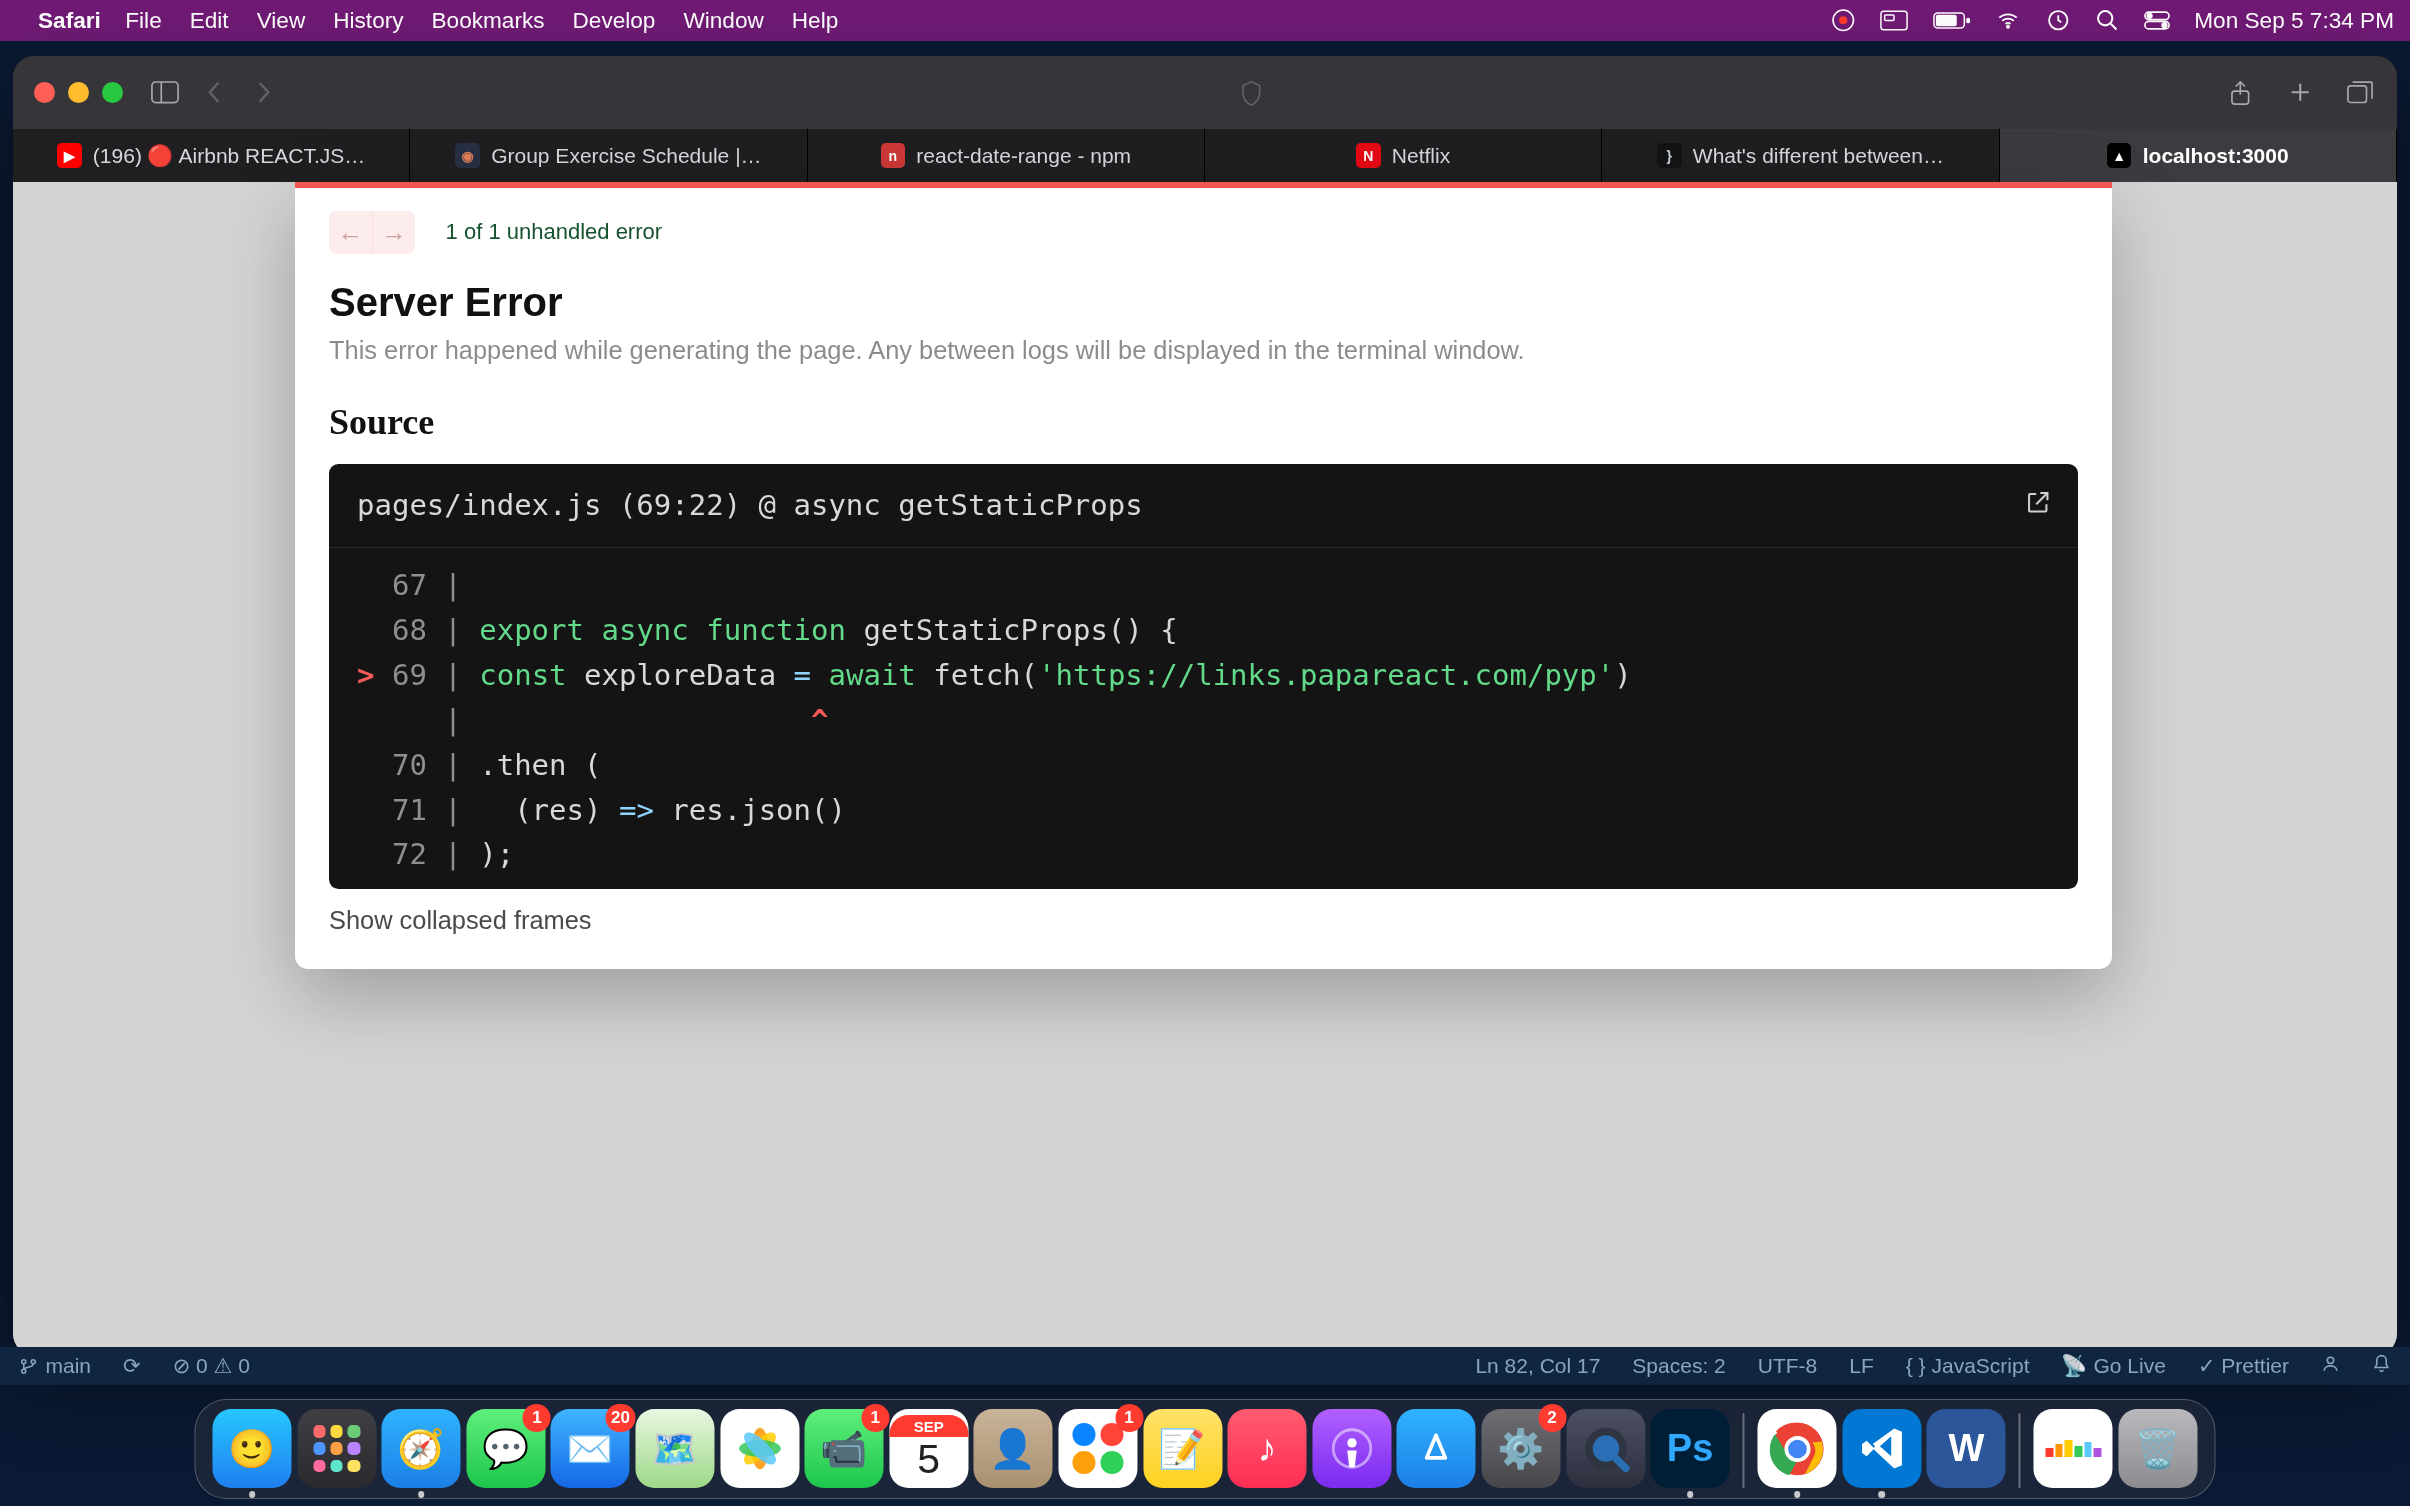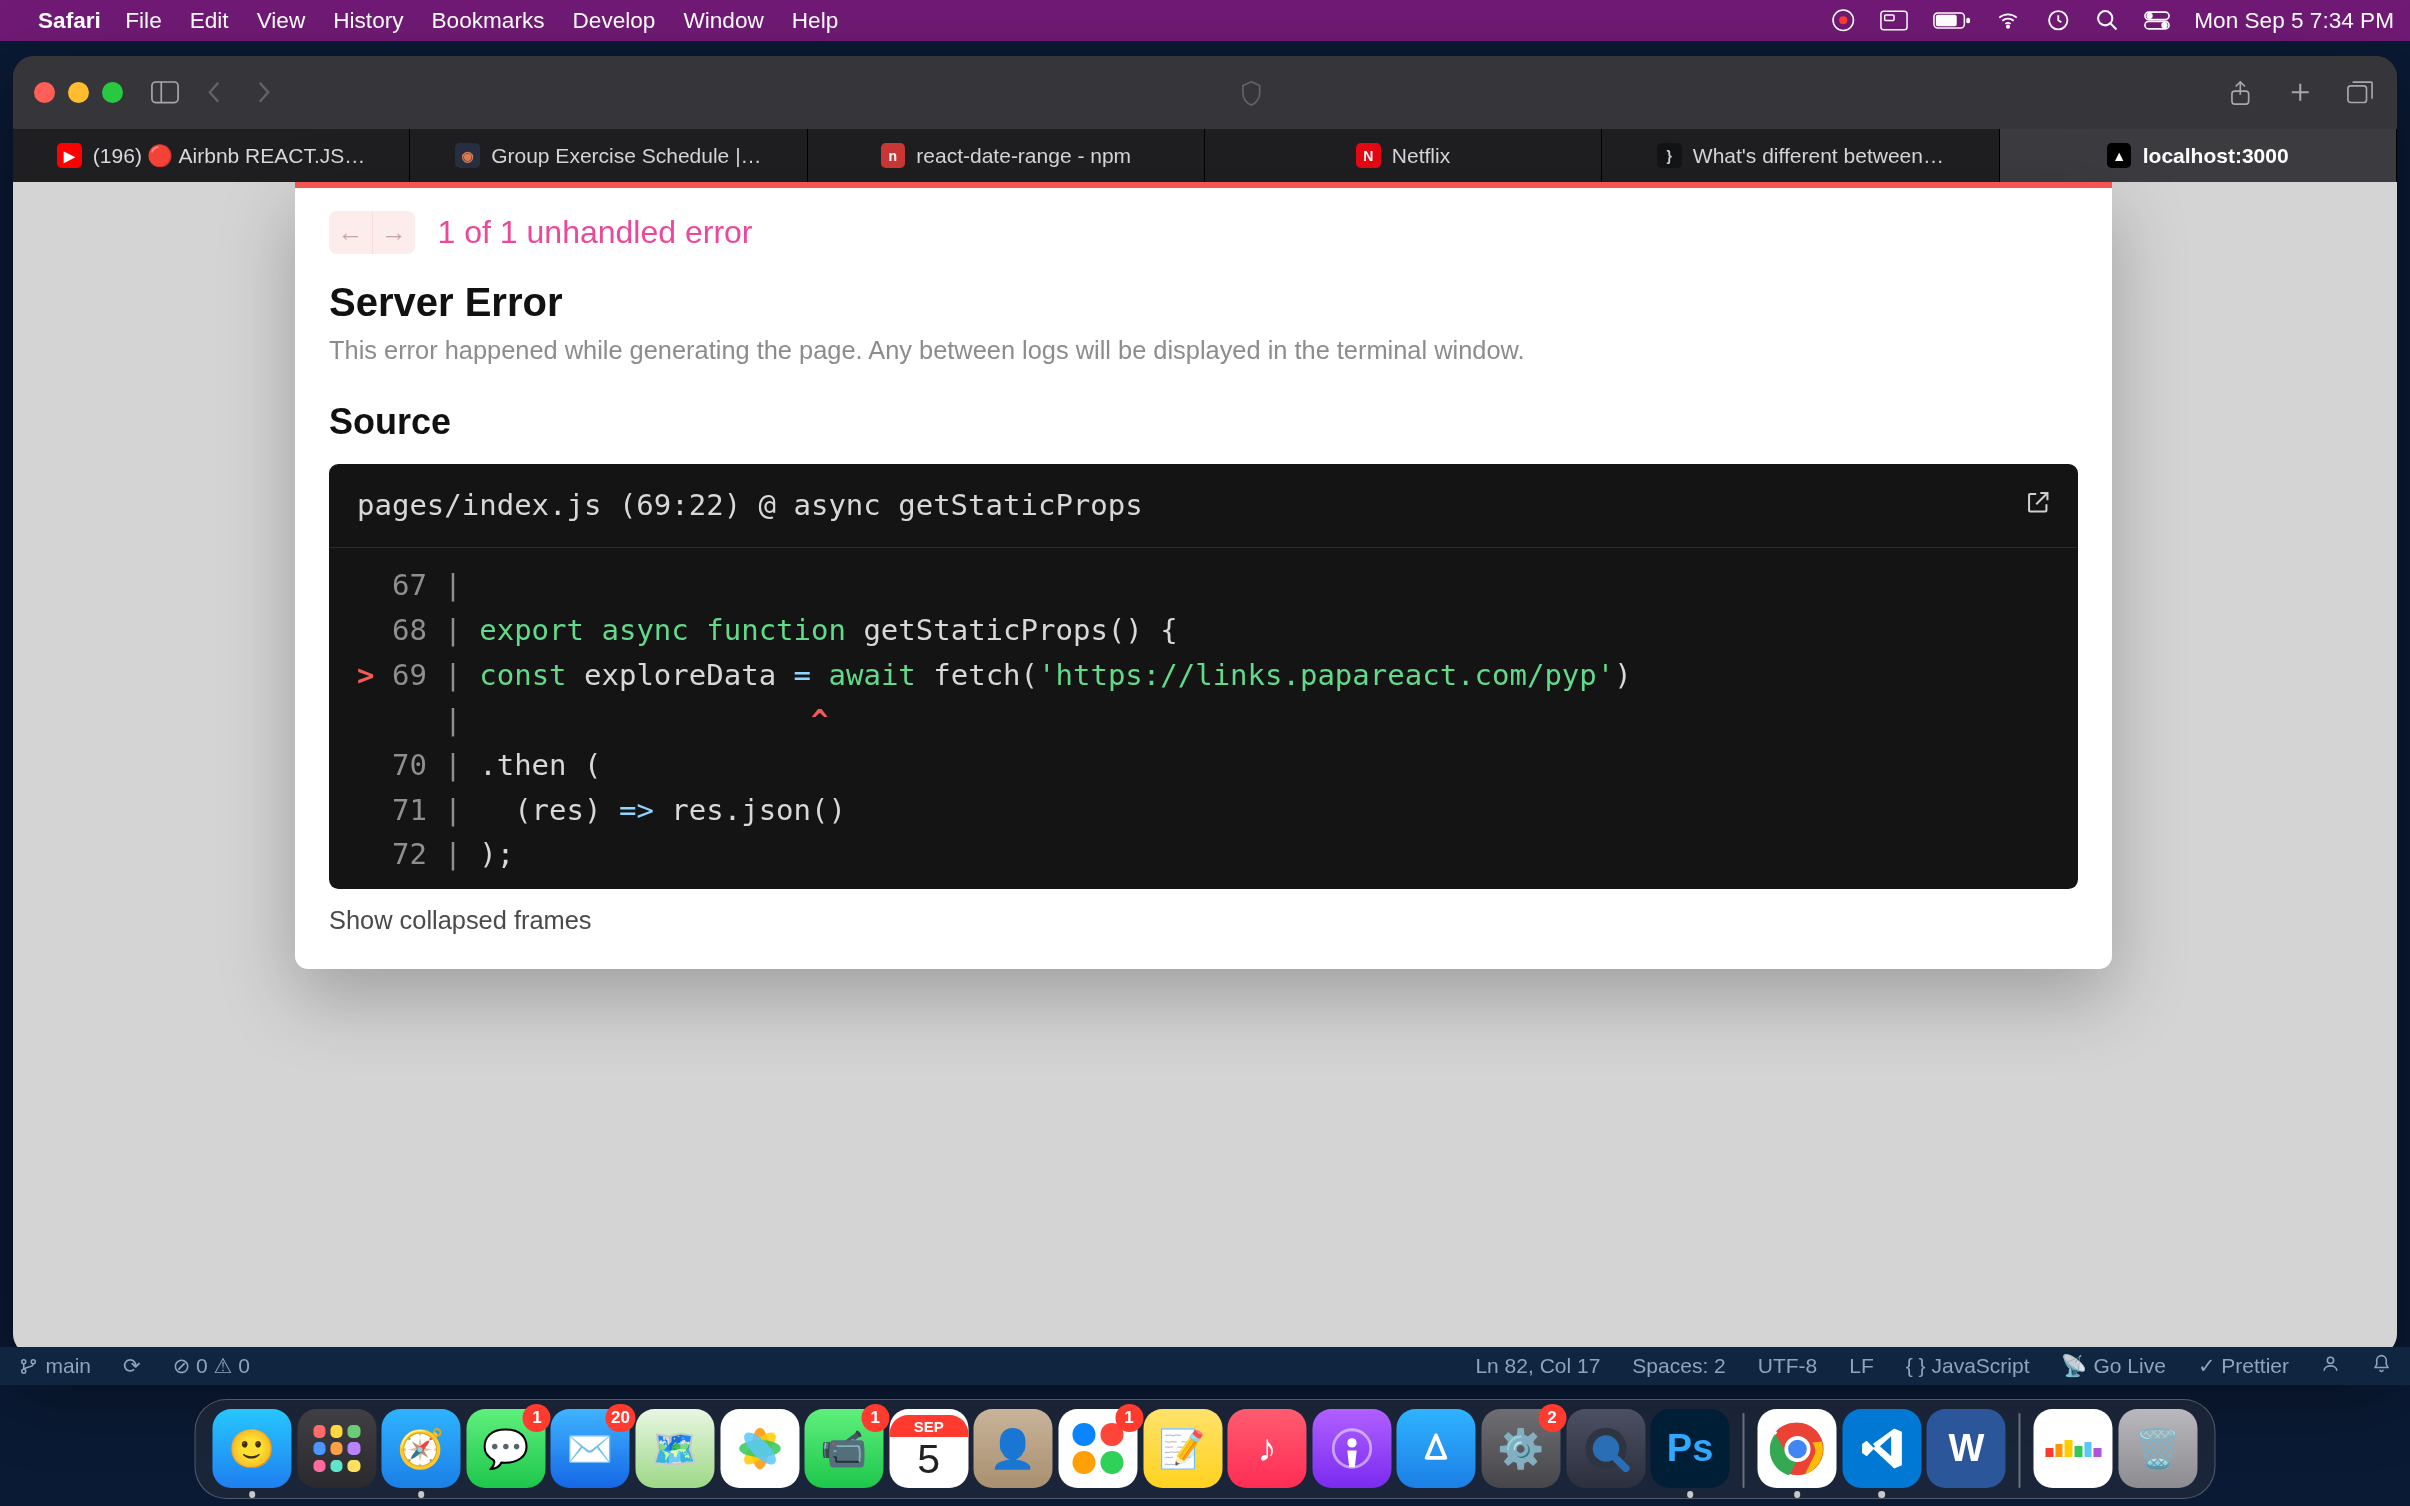--- a/index.html
+++ b/index.html
@@ -37,25 +37,25 @@
   .viewport { position:absolute; top:126px; left:0; right:0; bottom:0; background:#d4d4d4; }
 
   
   .overlay { position:absolute; left:282px; top:0; width:1817px; background:#fff; border-radius:0 0 13px 13px; box-shadow:0 28px 75px rgba(0,0,0,.25); overflow:hidden; border-top:6.6px solid #f45655; }
   .ov-inner{ padding:22.6px 34px 34px 34px; }
   .navrow{ display:flex; align-items:center; gap:22.6px; margin-bottom:26px; }
   .navbtns{ display:flex; }
   .navbtn{ width:43px; height:43px; display:flex; align-items:center; justify-content:center; background:#fdecec; color:#c8a4a4; font-size:26px; }
   .navbtn:first-child{ border-radius:7.5px 0 0 7.5px; }
   .navbtn:last-child{ border-radius:0 7.5px 7.5px 0; border-left:0.9px solid #f8dddd; }
-  .counter{ color:#ec4899; font-size:32px; }
+  .counter{ color:#14532d; font-size:22px;margin-left:8px; }
   .h1{ font-size:40px; font-weight:800; color:#111; margin-bottom:11.3px; }
   .errmsg{ font-family:ui-monospace,SFMono-Regular,Menlo,Consolas,monospace; font-size:28px; font-weight:700; color:#ec5a56; margin-bottom:9.4px; letter-spacing:0.2px; }
   .desc{ color:#8c8c8c; font-size:25.4px; margin-bottom:36px; }
-  .h2{ font-size:36px; font-weight:800; color:#111; margin-bottom:21px; }
+  .h2{ font-size:36px; font-weight:800; color:#111; margin-bottom:21px;font-family:Liberation Serif, serif; }
 
   .codebox{ background:#141414; border-radius:9.4px; overflow:hidden; font-family:ui-monospace,SFMono-Regular,Menlo,Consolas,monospace; font-size:29px; line-height:1.55; }
   .codehead{ display:flex; align-items:center; padding:19px 28px; color:#d8d8d8; border-bottom:1.9px solid #2c2c2c; }
   .codehead .open{ margin-left:auto; color:#cfcfcf; }
   .codebody{ padding:15px 28px 12px 28px; white-space:pre; color:#d8d8d8; }
   .gut{ color:#8f8f8f; }
   .mark{ color:#f25b57; font-weight:700; }
   .kw{ color:#63d98a; }
   .str{ color:#63d98a; }
   .op{ color:#8fd5ff; }

